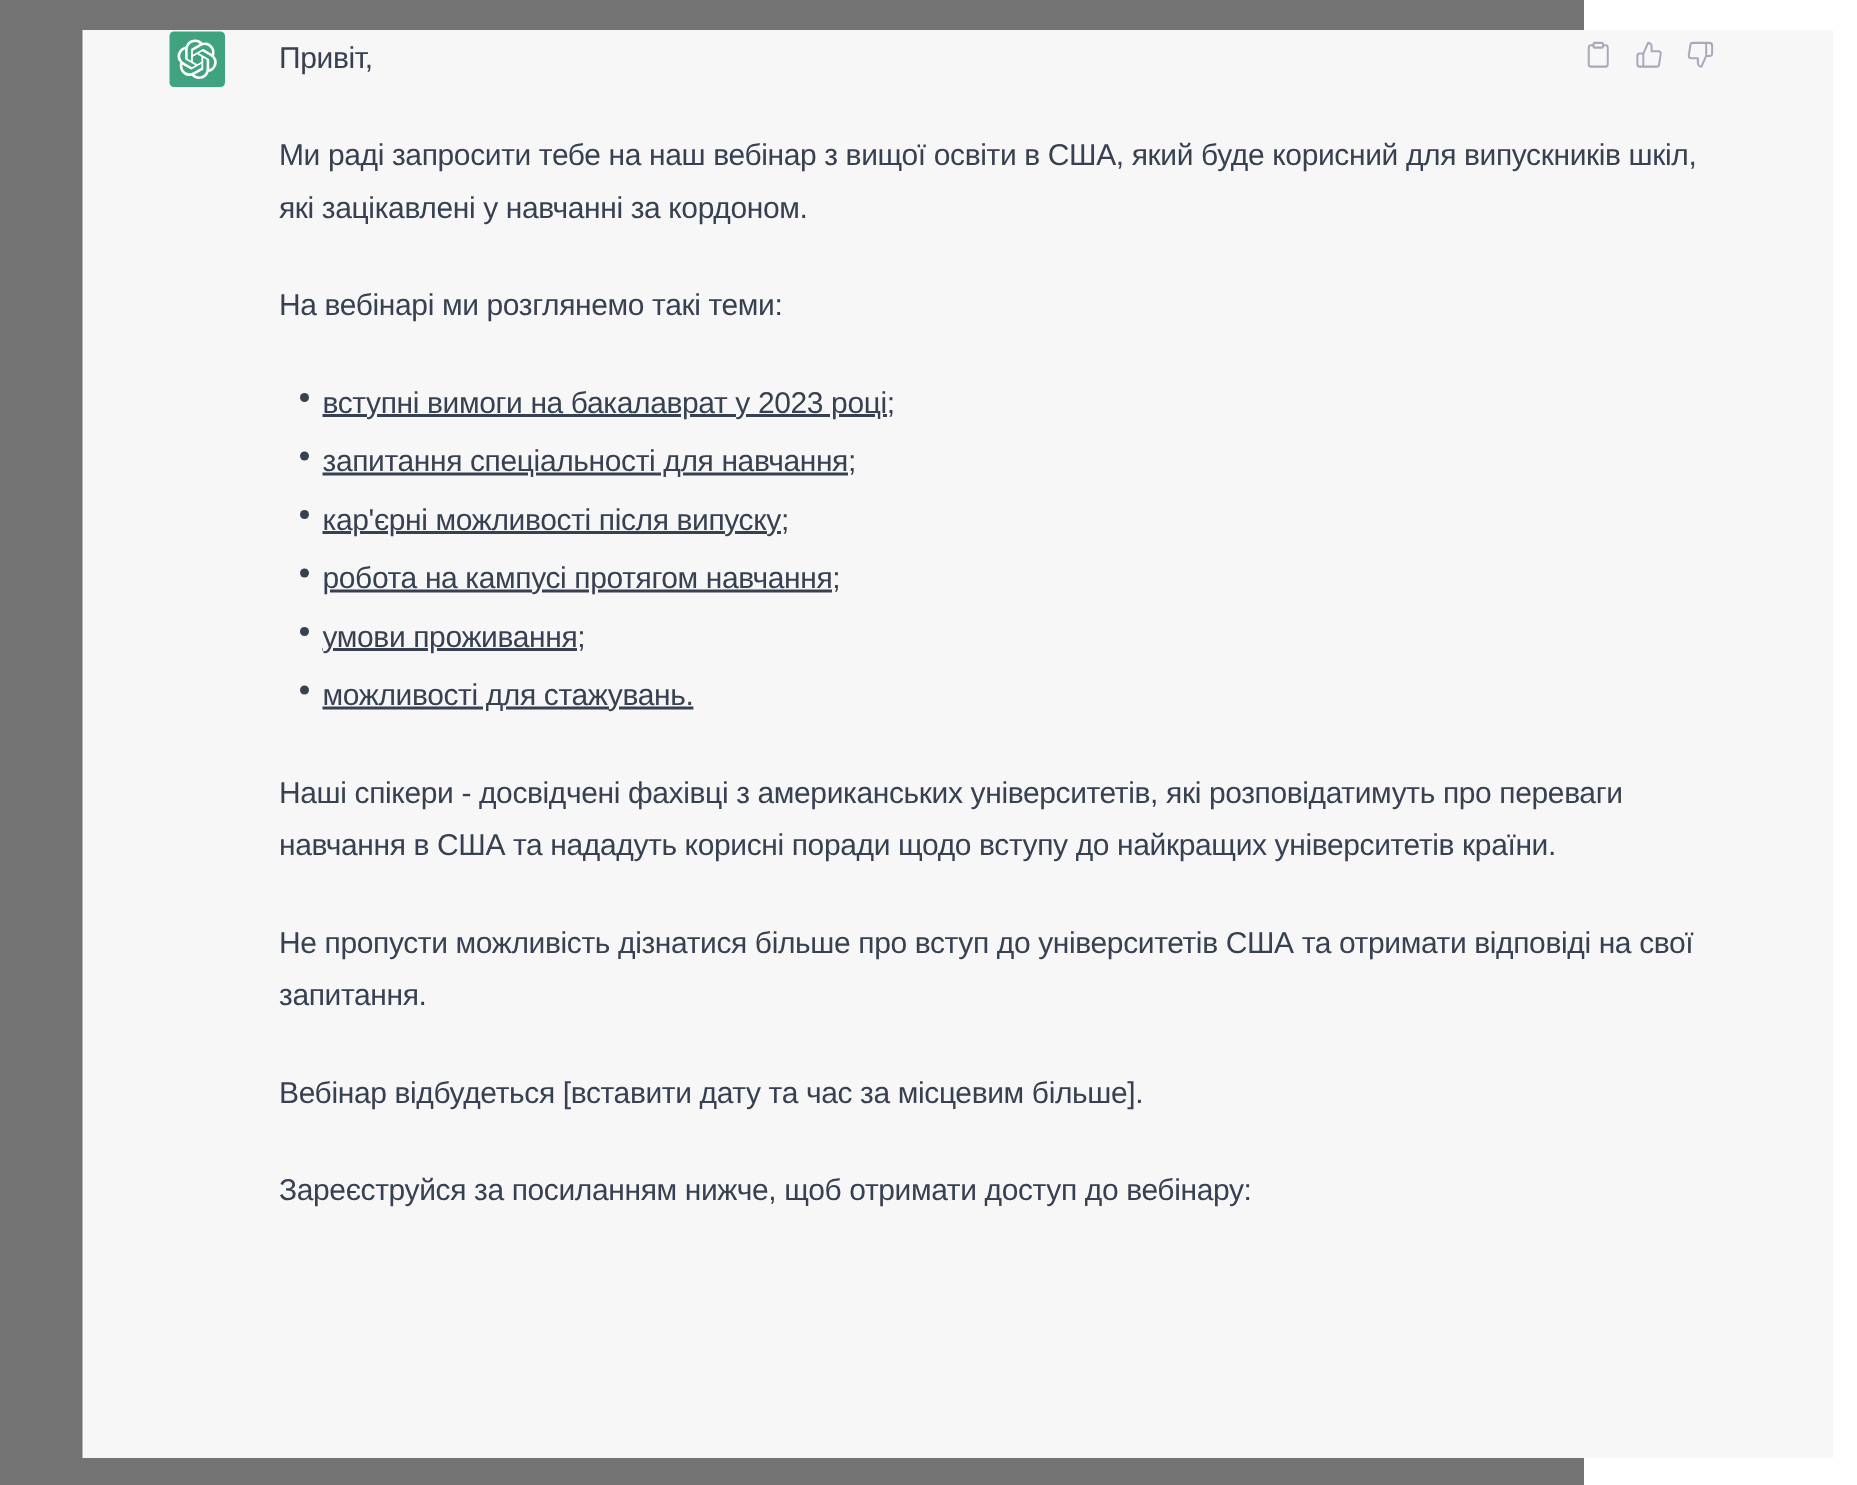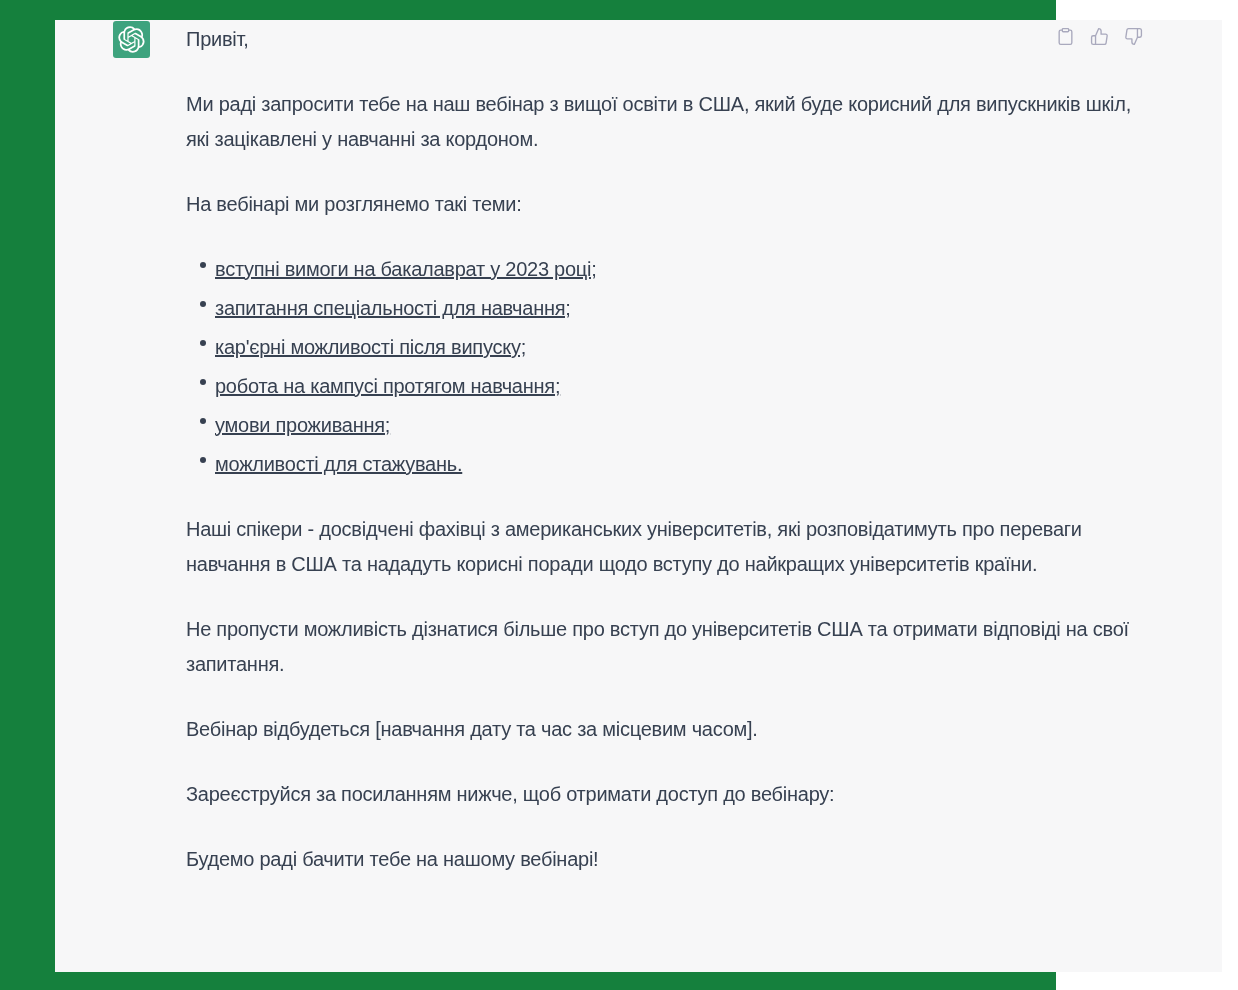--- a/index.html
+++ b/index.html
@@ -4,21 +4,21 @@
 <style>
   html, body {
     margin: 0;
     padding: 0;
     width: 1238px;
     height: 990px;
     background: #ffffff;
     font-family: "Liberation Sans", sans-serif;
     overflow: hidden;
   }
-  .page { position: relative; width: 1056px; height: 990px; background: #15803d; }
+  .page { position: relative; width: 1056px; height: 990px; background: #737373; }
 
   .assistant-message {
     position: absolute;
     left: 55px;
     top: 20px;
     width: 1167px;
     height: 952px;
     background: #f7f7f8;
   }
 
@@ -130,19 +130,18 @@
       <ul class="topics">
         <li>вступні вимоги на бакалаврат у 2023 році;</li>
         <li>запитання спеціальності для навчання;</li>
         <li>кар'єрні можливості після випуску;</li>
         <li>робота на кампусі протягом навчання;</li>
         <li>умови проживання;</li>
         <li>можливості для стажувань.</li>
       </ul>
       <p>Наші спікери - досвідчені фахівці з американських університетів, які розповідатимуть про переваги навчання в США та нададуть корисні поради щодо вступу до найкращих університетів країни.</p>
       <p>Не пропусти можливість дізнатися більше про вступ до університетів США та отримати відповіді на свої запитання.</p>
-      <p>Вебінар відбудеться [навчання дату та час за місцевим часом].</p>
+      <p>Вебінар відбудеться [вставити дату та час за місцевим більше].</p>
       <p>Зареєструйся за посиланням нижче, щоб отримати доступ до вебінару:</p>
-      <p>Будемо раді бачити тебе на нашому вебінарі!</p>
     </div>
 
   </div>
 </div>
 
 </body></html>

